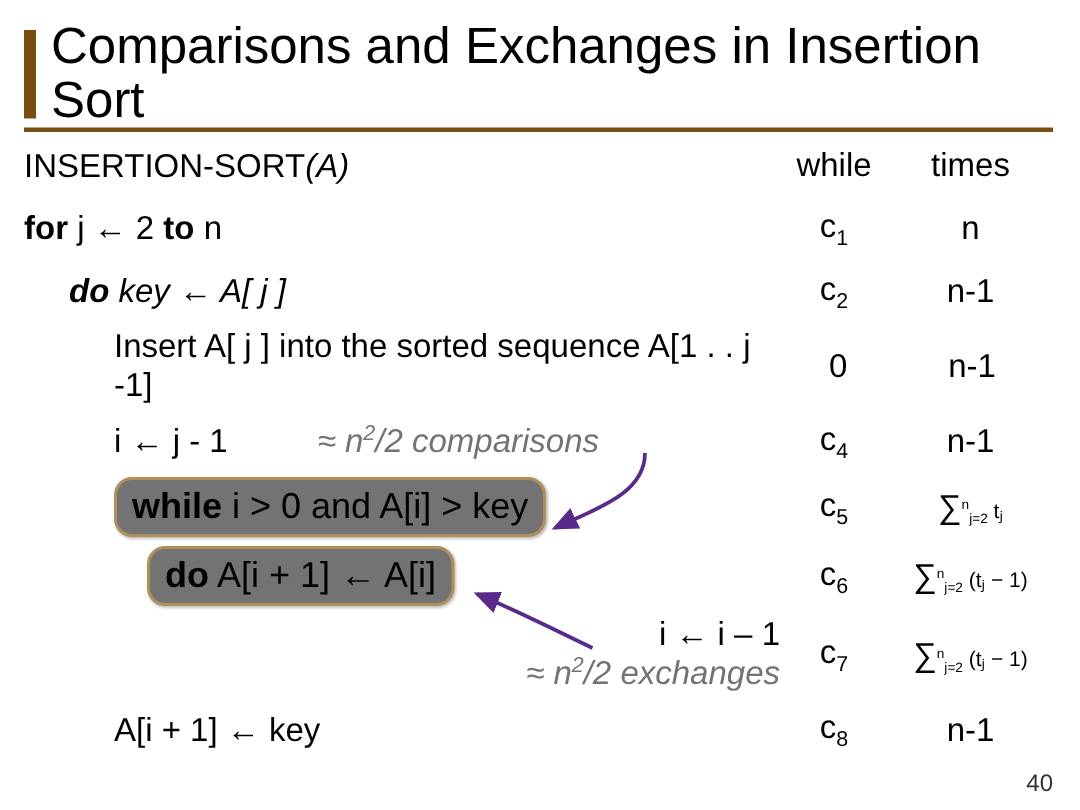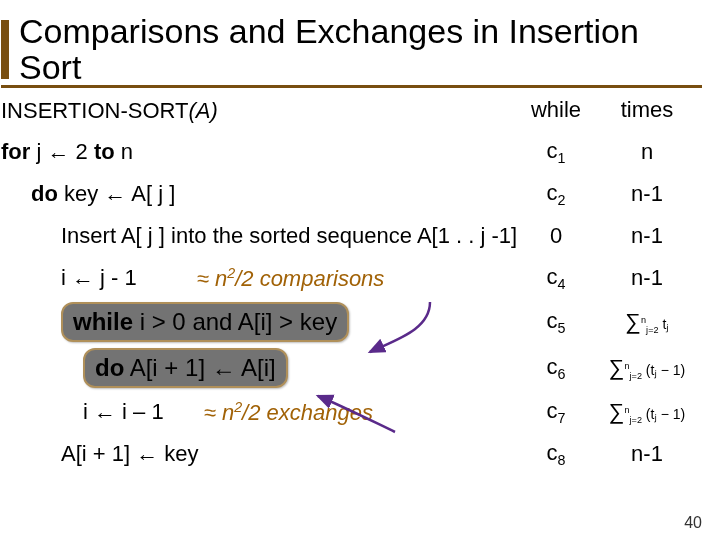--- a/index.html
+++ b/index.html
@@ -6,21 +6,21 @@
   body {
     margin: 0;
     font-family: Arial, Helvetica, sans-serif;
     width: 720px;
     height: 540px;
     background: #fff;
     position: relative;
     color: #000;
   }
   .slide {
-    padding: 14px 18px 8px 1px;
+    padding: 14px 18px 8px 16px;
     position: relative;
     height: 100%;
   }
   .title-wrap {
     border-bottom: 3px solid #784e10;
     padding-bottom: 0;
     margin-bottom: 4px;
     position: relative;
   }
   .title-wrap::before {
@@ -52,21 +52,21 @@
     align-items: center;
     min-height: 36px;
     margin-top: 6px;
   }
   .code { flex: 1 1 auto; font-size: 22px; }
   .cost { width: 72px; text-align: center; font-size: 22px; }
   .times { width: 110px; text-align: center; font-size: 22px; }
   .sub { font-size: 0.65em; vertical-align: sub; }
   .sup { font-size: 0.65em; vertical-align: super; }
   .comment { font-size: 22px; color: #000; }
-  .purple { color: #a16207; font-style: italic; font-size: 22px; }
+  .purple { color: #737373; font-style: italic; font-size: 22px; }
   .highlight-box {
     border: 2px solid #b0905a;
     border-radius: 12px;
     background: #737373;
     padding: 4px 10px;
     display: inline-block;
     font-size: 24px;
     box-shadow: 1px 1px 2px rgba(0,0,0,0.25);
   }
   .sum {
@@ -81,21 +81,21 @@
     bottom: 8px;
     font-size: 16px;
     color: #333;
   }
   svg.overlay {
     position: absolute;
     left: 0; top: 0;
     width: 720px; height: 540px;
     pointer-events: none;
   }
-  .indent1 { padding-left: 30px; }
+  .indent1 { padding-left: 30px; font-style: italic; }
   .indent2 { padding-left: 60px; }
   .indent3 { padding-left: 82px; }
 </style>
 </head>
 <body>
 
 <div class="slide">
   <div class="title-wrap">
     <div class="title">Comparisons and Exchanges in Insertion Sort</div>
   </div>
@@ -163,21 +163,21 @@
     </div>
     <div class="cost"><span>c</span><span class="sub">6</span></div>
     <div class="times">
       <span class="sum">
         <span class="sigma">∑</span><span class="sup">n</span><span class="sub">j=2</span> <span>(tⱼ − 1)</span>
       </span>
     </div>
   </div>
 
   <div class="row">
-    <div class="code indent3" style="display:flex;align-items:flex-start;">
+    <div class="code indent3" style="display:flex;align-items:flex-end;flex-direction:column;">
       <span>i ← i – 1</span>
       <span class="purple" id="exch-note" style="margin-left:40px;">
         <span>≈ n</span><span class="sup">2</span><span>/2 exchanges</span>
       </span>
     </div>
     <div class="cost"><span>c</span><span class="sub">7</span></div>
     <div class="times">
       <span class="sum">
         <span class="sigma">∑</span><span class="sup">n</span><span class="sub">j=2</span> <span>(tⱼ − 1)</span>
       </span>

